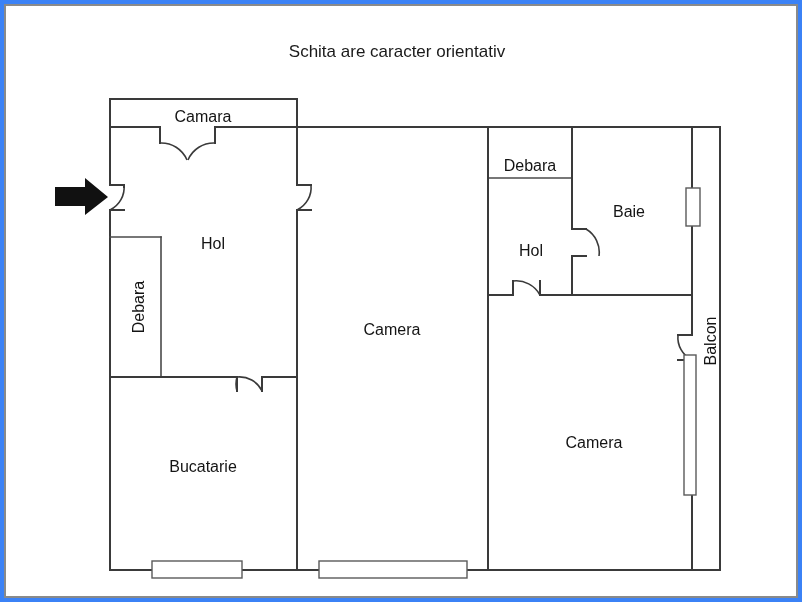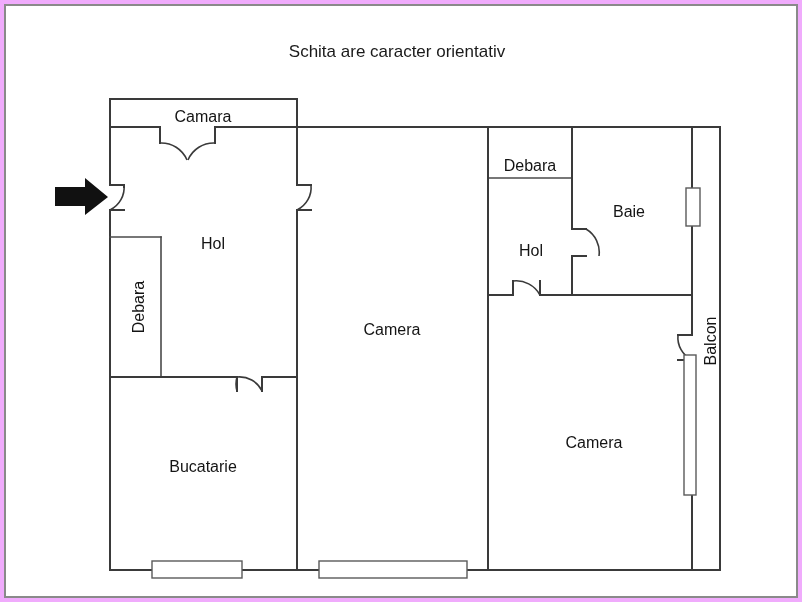--- a/index.html
+++ b/index.html
@@ -7,21 +7,21 @@
     padding: 0;
     background: #ffffff;
   }
   body {
     font-family: "Liberation Sans", sans-serif;
   }
   #page {
     position: relative;
     width: 802px;
     height: 602px;
-    background: #f0abfc;
+    background: #3b82f6;
     box-sizing: border-box;
     overflow: hidden;
     padding-left: 16px;
   }
   #frame {
     position: absolute;
     left: 4px;
     top: 4px;
     width: 794px;
     height: 594px;

